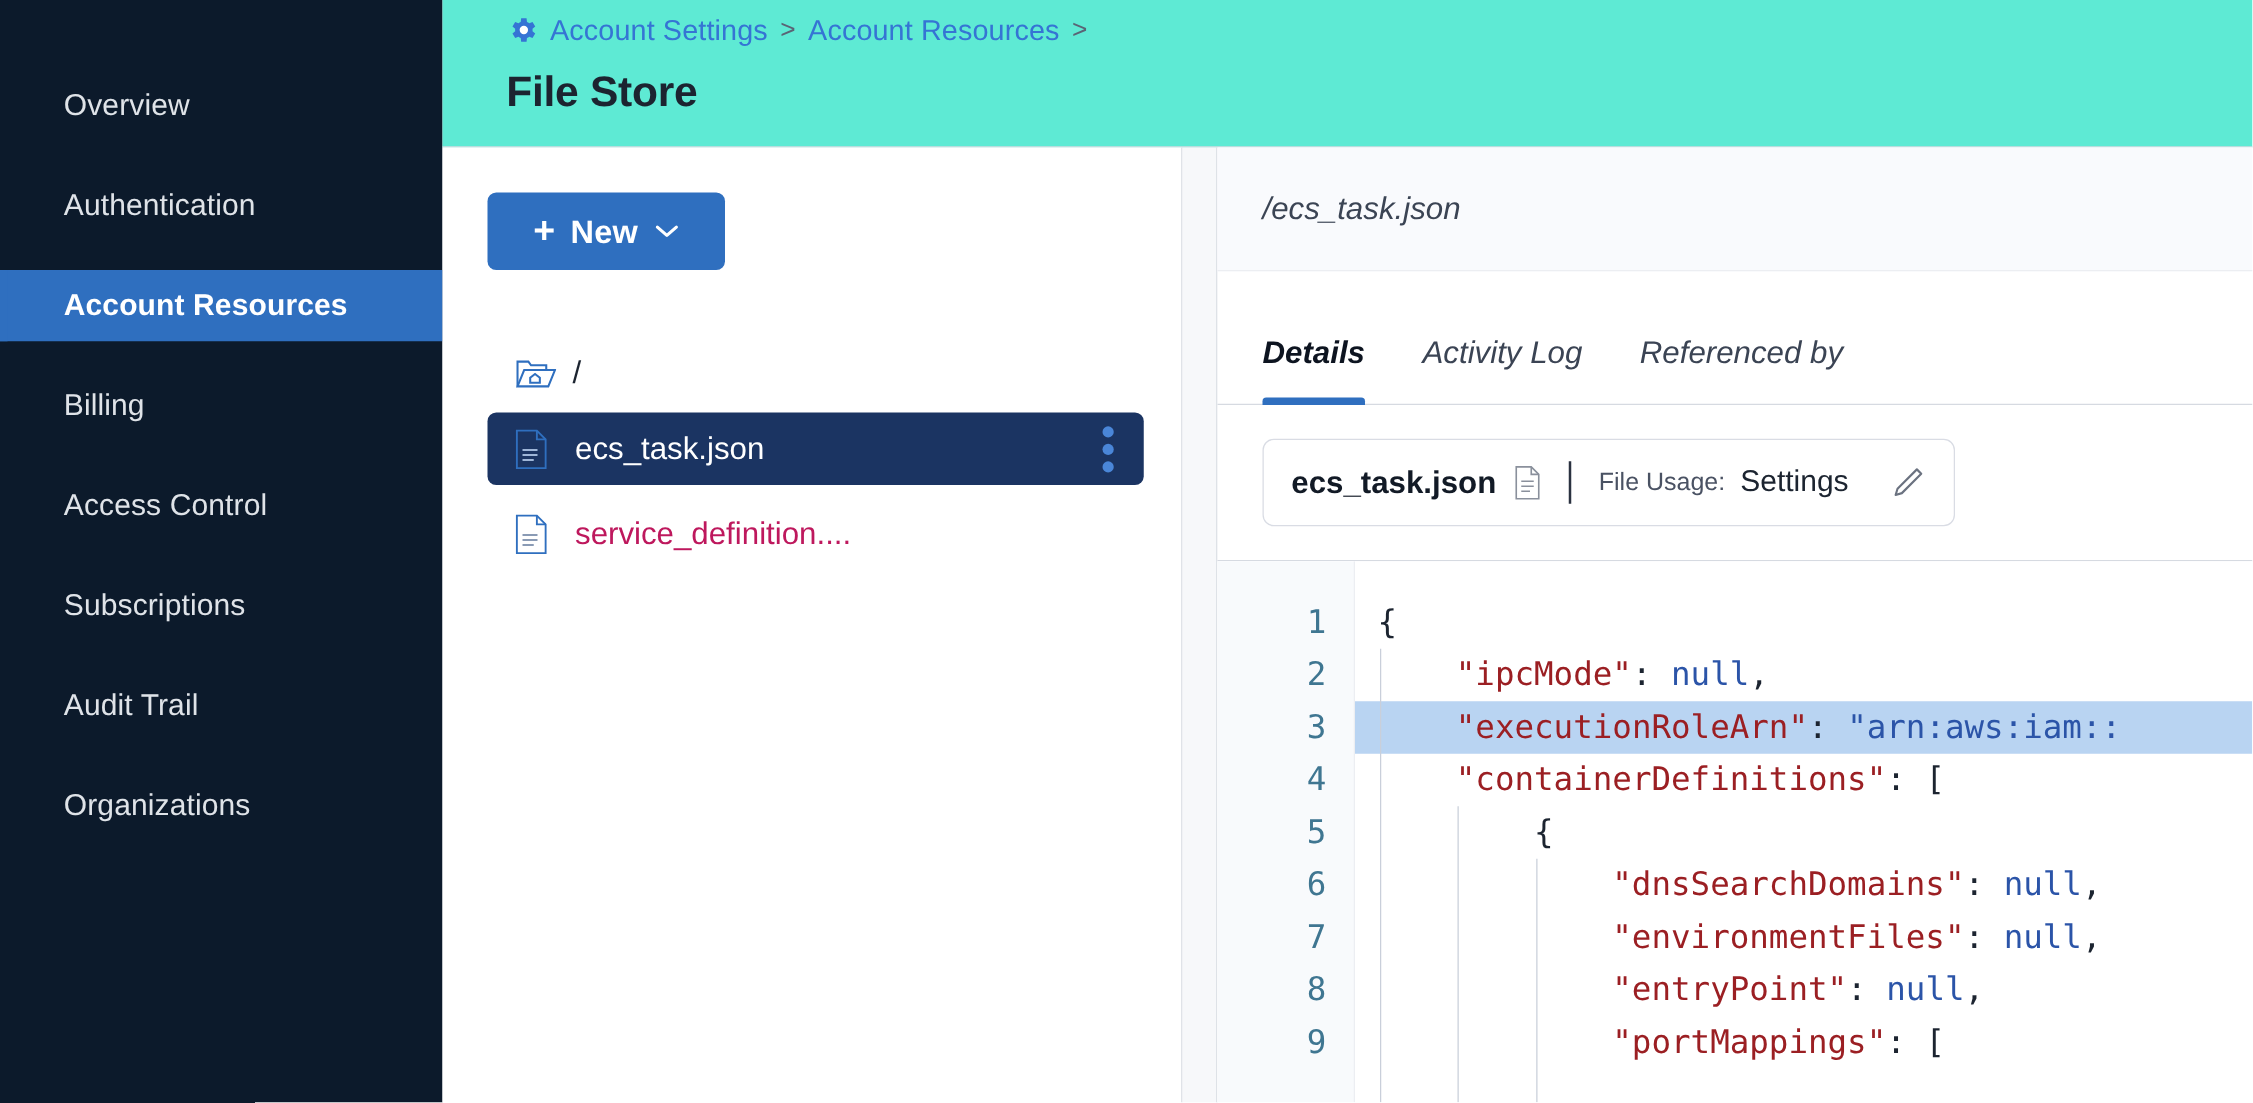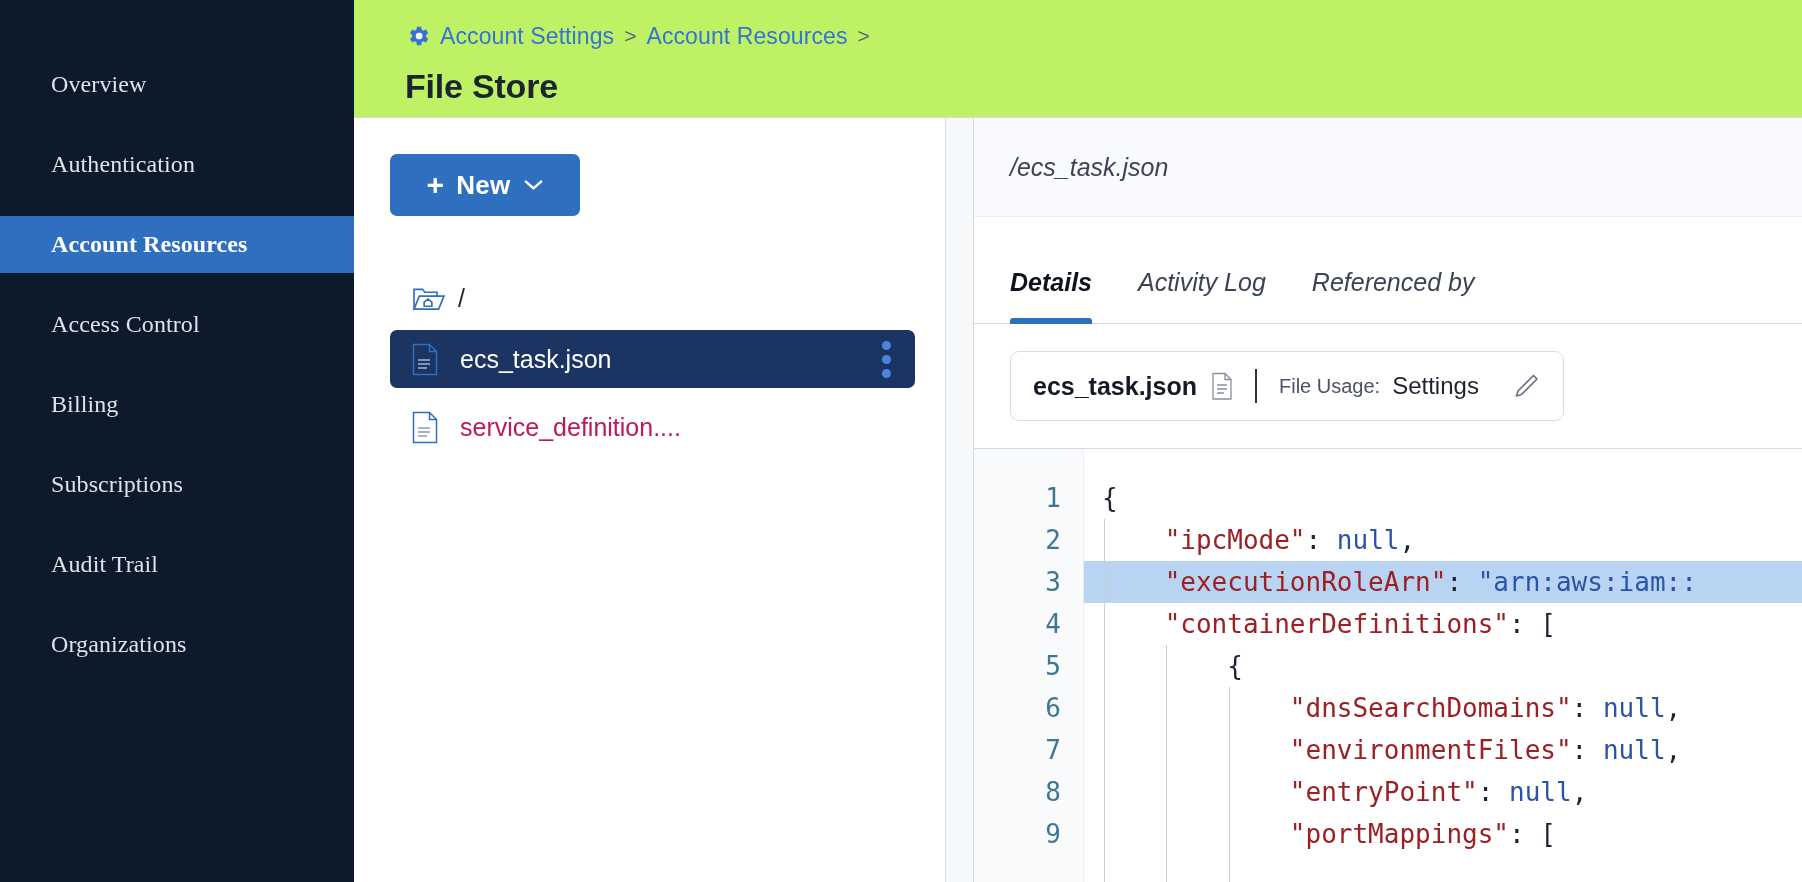--- a/index.html
+++ b/index.html
@@ -31,21 +31,20 @@
   .sidebar-item {
     height: 57px;
     display: flex;
     align-items: center;
     padding-left: 51px;
     color: #dfe3e8;
     font-size: 24px;
     letter-spacing: 0.1px;
     cursor: pointer;
     margin-bottom: 23px;
-    font-family: Liberation Serif, serif;
   }
   .sidebar-item.active {
     background: #2f6fbf;
     color: #ffffff;
     border-left: 6px solid #2f6fbf;
     padding-left: 45px;
     font-weight: 600;
   }
 
   
@@ -54,24 +53,24 @@
     height: 882px;
     display: flex;
     flex-direction: column;
     min-width: 0;
   }
 
   
   .header {
     height: 118px;
     flex: 0 0 118px;
-    background: #bef264;
+    background: #5eead4;
     border-bottom: 1px solid #d6dae1;
     padding-left: 51px;
-    padding-top: 16px;
+    padding-top: 4px;
   }
   .breadcrumb {
     display: flex;
     align-items: center;
     height: 40px;
     gap: 9px;
   }
   .gear-icon { width: 26px; height: 26px; display: block; }
   .crumb-link {
     color: #3574d4;
@@ -310,24 +309,24 @@
       <div class="sidebar-item">
         <span>Overview</span>
       </div>
       <div class="sidebar-item">
         <span>Authentication</span>
       </div>
       <div class="sidebar-item active">
         <span>Account Resources</span>
       </div>
       <div class="sidebar-item">
+        <span>Billing</span>
+      </div>
+      <div class="sidebar-item">
         <span>Access Control</span>
-      </div>
-      <div class="sidebar-item">
-        <span>Billing</span>
       </div>
       <div class="sidebar-item">
         <span>Subscriptions</span>
       </div>
       <div class="sidebar-item">
         <span>Audit Trail</span>
       </div>
       <div class="sidebar-item">
         <span>Organizations</span>
       </div>

